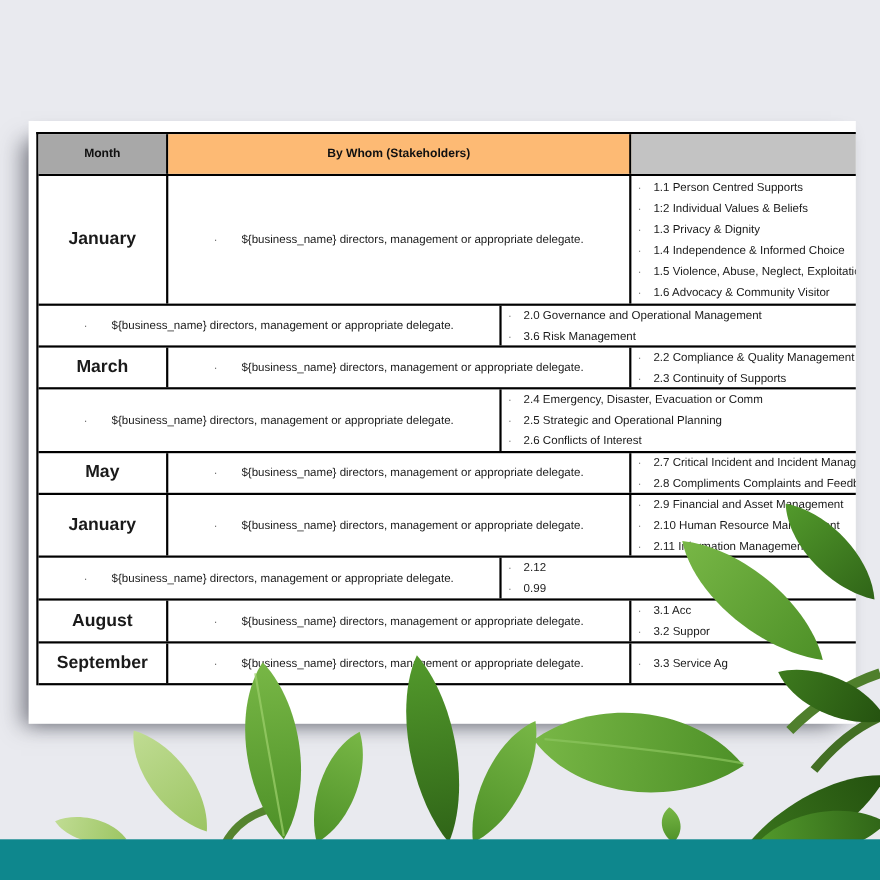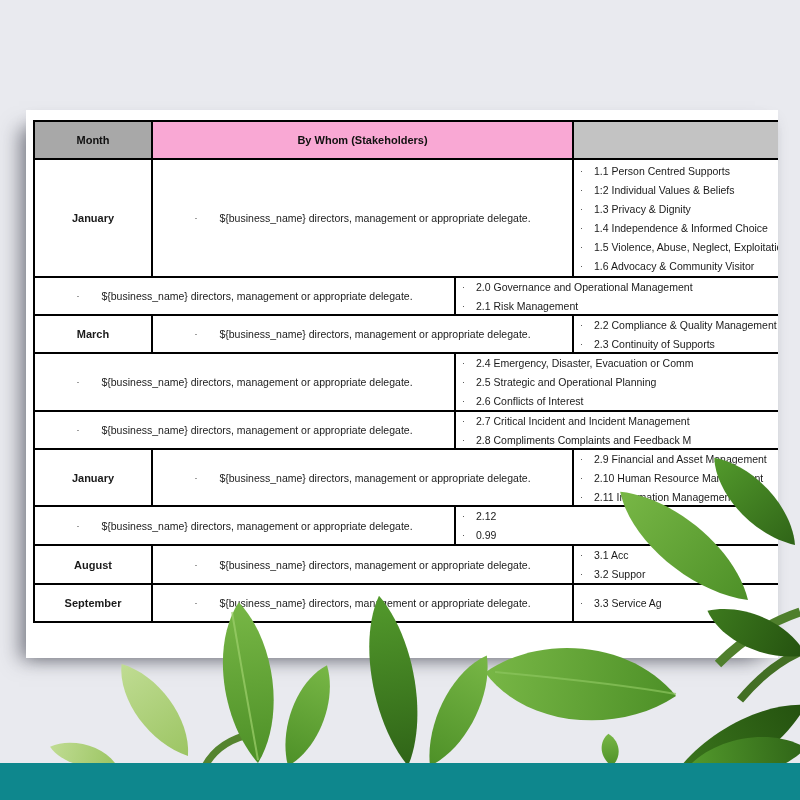--- a/index.html
+++ b/index.html
@@ -19,26 +19,26 @@
     box-sizing:border-box;
   }
   .doc-table *{box-sizing:border-box;}
   .thead{display:flex;height:38px;border-bottom:2px solid #000;}
   .th{display:flex;align-items:center;justify-content:center;
       font-weight:bold;font-size:11px;color:#111;}
   .col-month{width:118px;flex:none;border-right:2px solid #000;}
   .col-whom{width:421px;flex:none;border-right:2px solid #000;}
   .col-topics{flex:1;min-width:0;}
   .th.col-month{background:#a8a8a8;}
-  .th.col-whom{background:#f9a8d4;}
+  .th.col-whom{background:#fdba74;}
   .th.col-topics{background:#c3c3c3;}
   .trow{display:flex;border-bottom:2px solid #000;}
   .td{font-size:10.5px;color:#1a1a1a;}
   .td.col-month{display:flex;align-items:center;justify-content:center;
-      font-weight:bold;font-size:11px;text-align:center;}
+      font-weight:bold;font-size:16px;text-align:center;}
   .td.col-whom{display:flex;align-items:center;justify-content:center;}
   .whom-bullet{font-size:9px;color:#222;margin-right:22px;}
   .td.col-topics{display:flex;flex-direction:column;justify-content:center;}
   .topic-item{display:flex;align-items:center;height:19px;flex:none;}
   .topic-bullet{flex:none;width:20px;padding-left:6px;font-size:9px;color:#444;}
   .topic-text{white-space:nowrap;}
   .leaves{position:absolute;left:0;top:0;z-index:4;pointer-events:none;}
   .teal-bar{position:absolute;left:0;top:763px;width:800px;height:37px;
       background:#0e878d;z-index:5;}
 </style>
@@ -93,21 +93,21 @@
               <span class="whom-bullet">·</span>
               <span>${business_name} directors, management or appropriate delegate.</span>
             </div>
             <div class="td col-topics">
               <div class="topic-item">
                 <span class="topic-bullet">·</span>
                 <span class="topic-text">2.0 Governance and Operational Management</span>
               </div>
               <div class="topic-item">
                 <span class="topic-bullet">·</span>
-                <span class="topic-text">2.1 Risk Management</span>
+                <span class="topic-text">3.6 Risk Management</span>
               </div>
             </div>
           </div>
           <div class="trow" style="height: 38px;">
             <div class="td col-month">March</div>
             <div class="td col-whom">
               <span class="whom-bullet">·</span>
               <span>${business_name} directors, management or appropriate delegate.</span>
             </div>
             <div class="td col-topics">
@@ -135,20 +135,21 @@
                 <span class="topic-bullet">·</span>
                 <span class="topic-text">2.5 Strategic and Operational Planning</span>
               </div>
               <div class="topic-item">
                 <span class="topic-bullet">·</span>
                 <span class="topic-text">2.6 Conflicts of Interest</span>
               </div>
             </div>
           </div>
           <div class="trow" style="height: 38px;">
+            <div class="td col-month">May</div>
             <div class="td col-whom">
               <span class="whom-bullet">·</span>
               <span>${business_name} directors, management or appropriate delegate.</span>
             </div>
             <div class="td col-topics">
               <div class="topic-item">
                 <span class="topic-bullet">·</span>
                 <span class="topic-text">2.7 Critical Incident and Incident Management</span>
               </div>
               <div class="topic-item">

